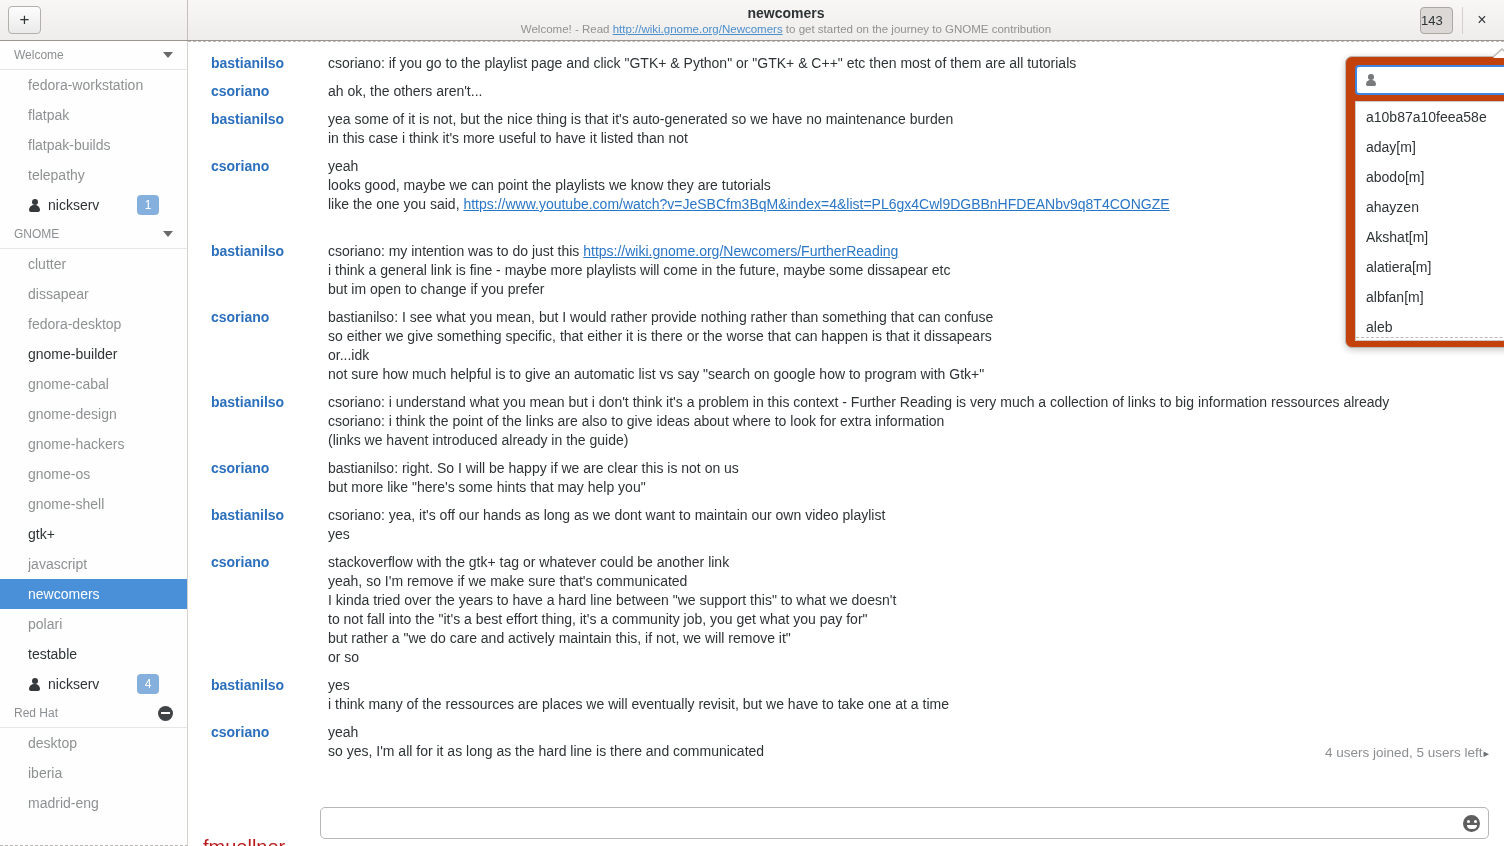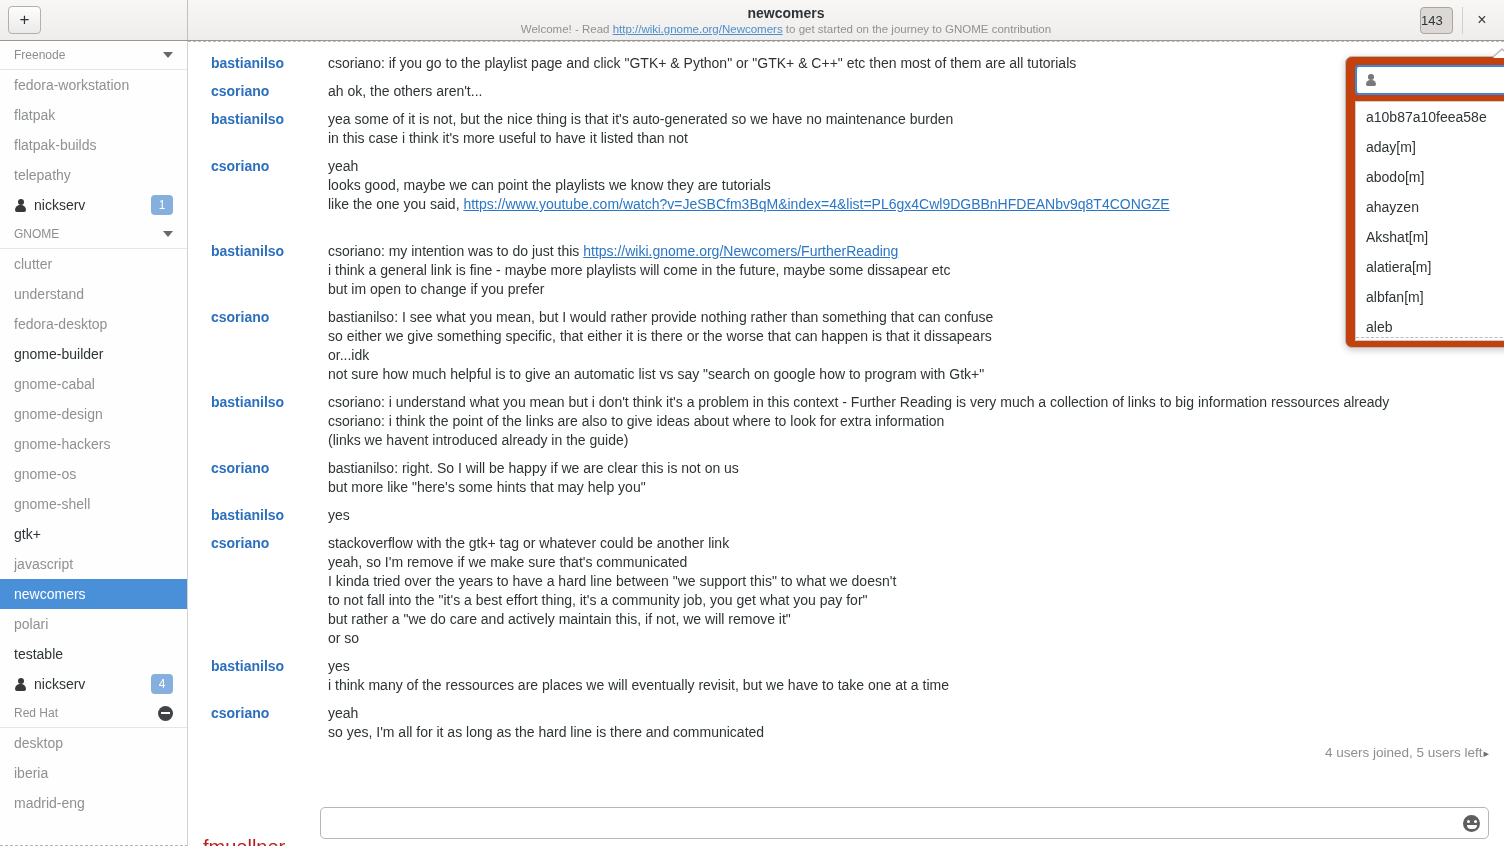--- a/index.html
+++ b/index.html
@@ -30,21 +30,21 @@
   .sidebar { position:absolute; left:0; top:41px; width:188px; height:805px;
     background:#fefefe; border-right:1px solid #d5d2ce; overflow:hidden;
     border-bottom:1px dashed #b9b6b2; }
   .section-header { height:29px; display:flex; align-items:center; padding:0 14px;
     border-bottom:1px solid #e8e6e3; }
   .section-label { flex:1; font-size:12px; color:#8c8f91; }
   .chevron-down-icon { width:0; height:0; border-left:5px solid transparent;
     border-right:5px solid transparent; border-top:6px solid #67696b; cursor:pointer; }
   .minus-circle-icon { width:15px; height:15px; border-radius:50%; background:#404345; position:relative; }
   .minus-circle-icon::after { content:""; position:absolute; left:3px; top:6.5px; width:9px; height:2px; background:#fff; }
-  .row { height:30px; display:flex; align-items:center; padding:0 14px; gap:7px;
+  .row { height:30px; display:flex; align-items:center; padding:0 28px; gap:7px;
     font-size:14px; color:#8e9192; cursor:pointer; }
   .row.active { color:#2e3436; font-weight:500; }
   .row.selected { background:#4a90d9; color:#ffffff; }
   .row-label { flex:1; white-space:nowrap; overflow:hidden; }
   .badge { min-width:22px; height:20px; padding:0 4px; background:#85b0de; border-radius:4px;
     color:#fff; font-size:12px; text-align:center; line-height:20px; }
   .person-icon { display:inline-block; width:13px; height:13px; position:relative; flex:none; }
   .person-icon::before { content:""; position:absolute; left:3.5px; top:0; width:6px; height:6px;
     border-radius:50%; background:#35393b; }
   .person-icon::after { content:""; position:absolute; left:1px; top:6.5px; width:11px; height:6.5px;
@@ -123,21 +123,21 @@
       <div class="subtitle"><span>Welcome! - Read </span><span class="sub-link">http://wiki.gnome.org/Newcomers</span><span> to get started on the journey to GNOME contribution</span></div>
     </div>
     <div class="usercount-button">143</div>
     <div class="header-sep"></div>
     <div class="close-button">×</div>
   </div>
 
   <div class="sidebar">
     <div>
         <div class="section-header">
-          <span class="section-label">Freenode</span>
+          <span class="section-label">Welcome</span>
           <span class="chevron-down-icon"></span>
         </div>
         <div class="row">
           <span class="row-label">fedora-workstation</span>
         </div>
         <div class="row">
           <span class="row-label">flatpak</span>
         </div>
         <div class="row">
           <span class="row-label">flatpak-builds</span>
@@ -151,21 +151,21 @@
           <span class="badge">1</span>
         </div>
         <div class="section-header">
           <span class="section-label">GNOME</span>
           <span class="chevron-down-icon"></span>
         </div>
         <div class="row">
           <span class="row-label">clutter</span>
         </div>
         <div class="row">
-          <span class="row-label">understand</span>
+          <span class="row-label">dissapear</span>
         </div>
         <div class="row">
           <span class="row-label">fedora-desktop</span>
         </div>
         <div class="row active">
           <span class="row-label">gnome-builder</span>
         </div>
         <div class="row">
           <span class="row-label">gnome-cabal</span>
         </div>
@@ -276,20 +276,21 @@
         <div class="msg-group">
           <div class="nick">csoriano</div>
           <div class="msg-body">
             <div class="msg-line"><span>bastianilso: right. So I will be happy if we are clear this is not on us</span></div>
             <div class="msg-line"><span>but more like "here's some hints that may help you"</span></div>
           </div>
         </div>
         <div class="msg-group">
           <div class="nick">bastianilso</div>
           <div class="msg-body">
+            <div class="msg-line"><span>csoriano: yea, it's off our hands as long as we dont want to maintain our own video playlist</span></div>
             <div class="msg-line"><span>yes</span></div>
           </div>
         </div>
         <div class="msg-group">
           <div class="nick">csoriano</div>
           <div class="msg-body">
             <div class="msg-line"><span>stackoverflow with the gtk+ tag or whatever could be another link</span></div>
             <div class="msg-line"><span>yeah, so I'm remove if we make sure that's communicated</span></div>
             <div class="msg-line"><span>I kinda tried over the years to have a hard line between "we support this" to what we doesn't</span></div>
             <div class="msg-line"><span>to not fall into the "it's a best effort thing, it's a community job, you get what you pay for"</span></div>

